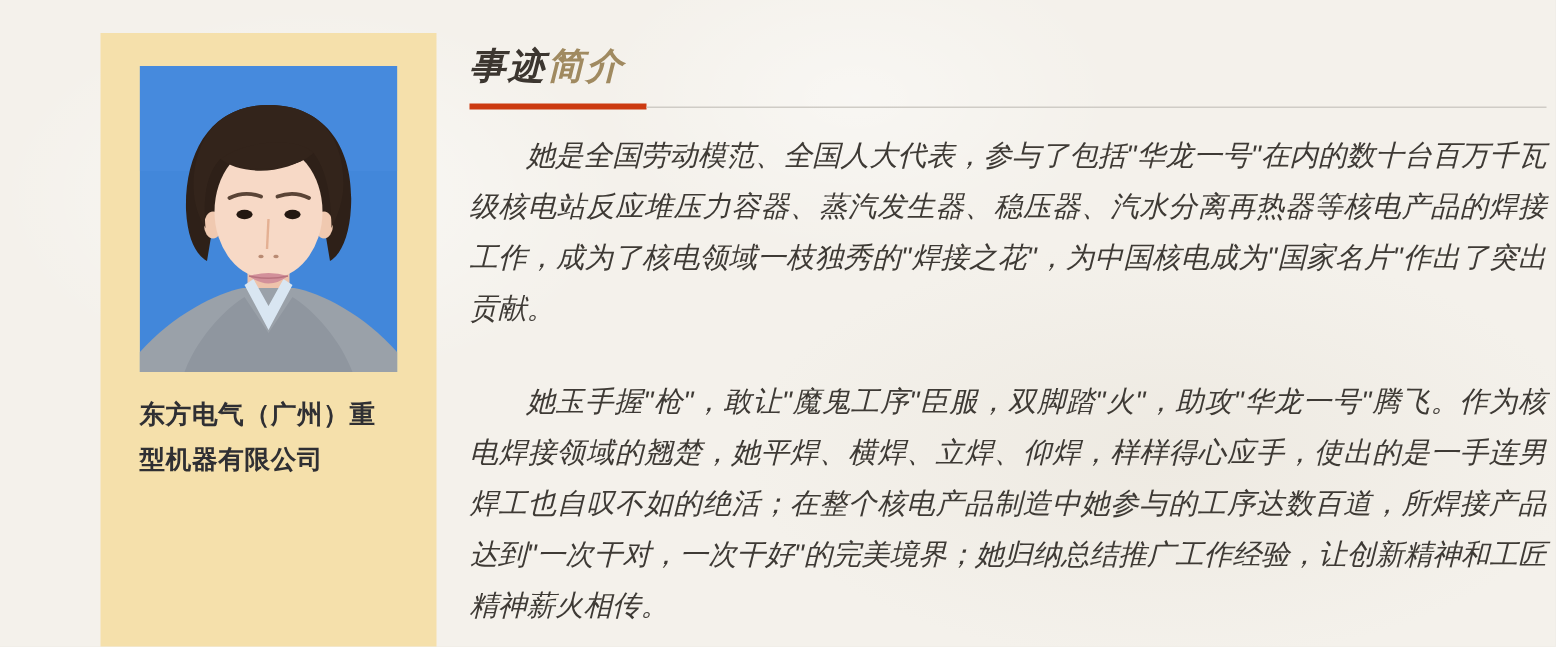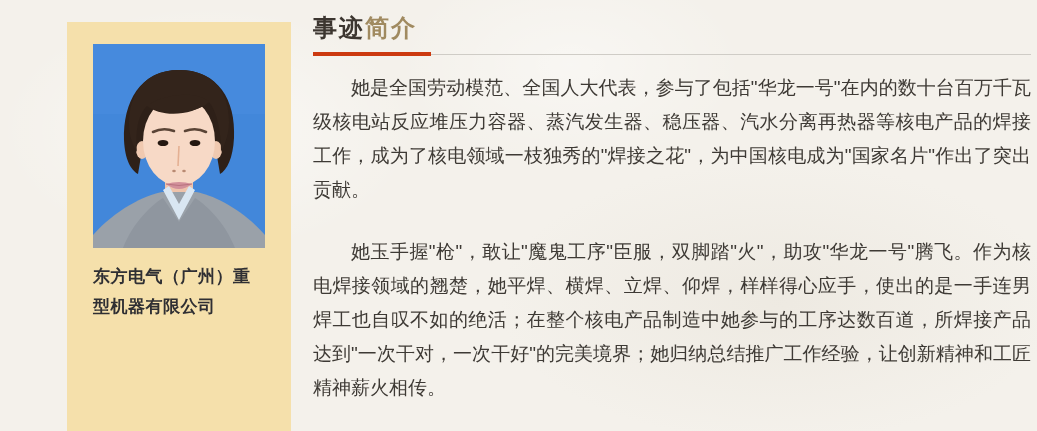--- a/index.html
+++ b/index.html
@@ -33,22 +33,23 @@
   .profile-text{
     margin-top:14px;
     color:#2f2f33;
     font-weight:bold;
     font-size:17px;
     line-height:30px;
   }
   .profile-text .company{letter-spacing:.5px;}
   
   .content{
-    position:absolute;left:313px;top:12px;
+    position:absolute;left:313px;top:29px;
     width:718px;
+    font-style:italic;
   }
   .section-title{
     margin:0;
     font-size:24px;
     font-weight:bold;
     color:#3c3630;
     letter-spacing:2px;
     line-height:32px;
   }
   .section-title .gold{color:var(--title-gold,#a08a60);}

